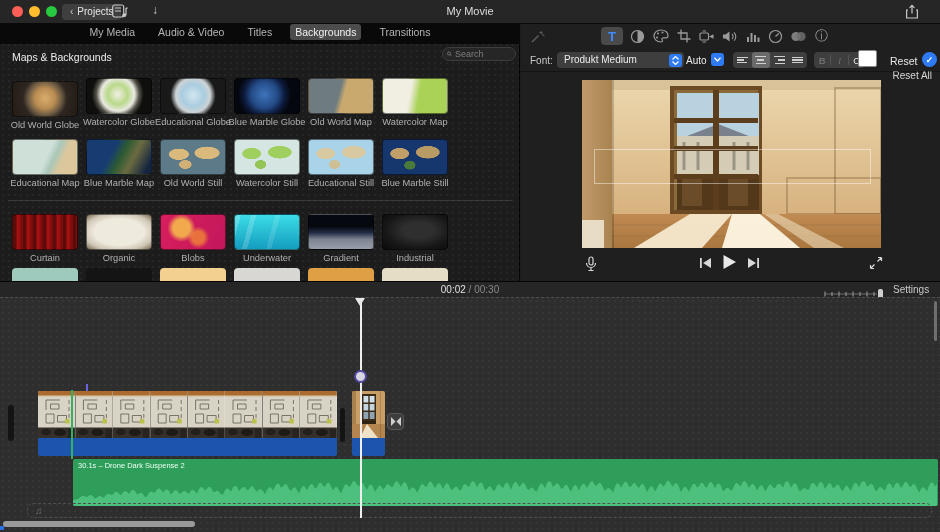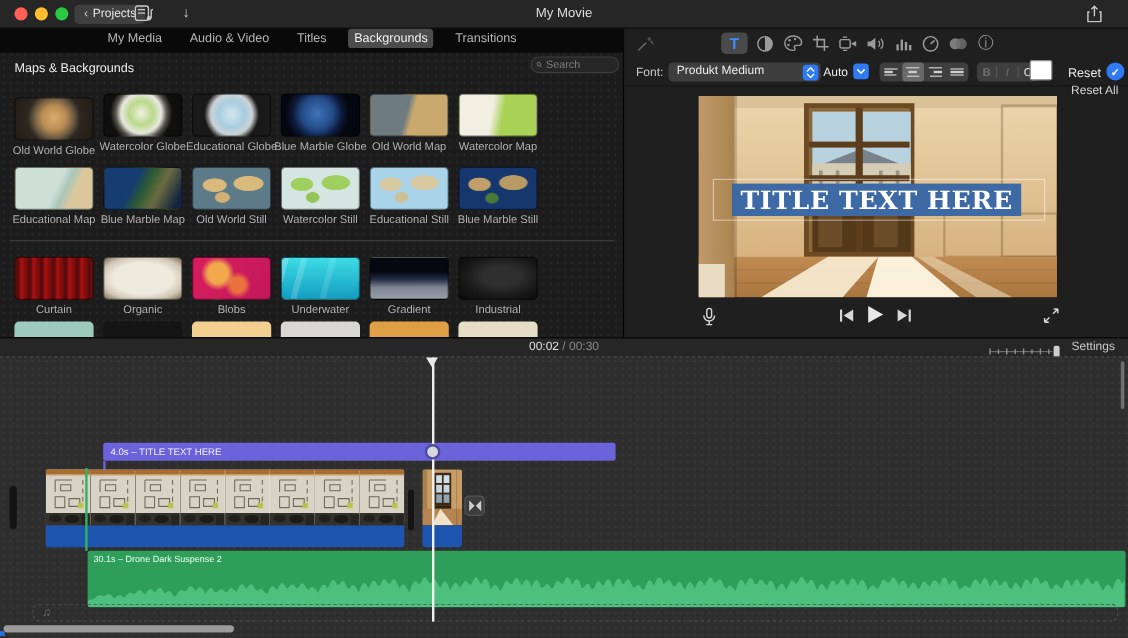--- a/index.html
+++ b/index.html
@@ -434,23 +434,20 @@
         <rect x="0" y="134" width="299" height="34" fill="url(#floorg)"></rect>
         <path d="M0,145 h299 M0,156 h299" stroke="rgba(0,0,0,0.08)" stroke-width="1"></path>
         <polygon points="108,134 150,134 120,168 52,168" fill="#f7ecd2" opacity="0.92"></polygon>
         <polygon points="150,134 178,134 218,168 140,168" fill="#fdf6e3" opacity="0.95"></polygon>
         <polygon points="182,134 196,134 262,168 232,168" fill="#f2e4c5" opacity="0.55"></polygon>
         <rect x="0" y="0" width="30" height="168" fill="url(#colg)"></rect>
         <rect x="30" y="0" width="2" height="168" fill="rgba(0,0,0,0.18)"></rect>
         <rect x="0" y="140" width="22" height="28" fill="#e8dcc4"></rect>
       </svg>
       <div id="title-selection"></div>
-      <div id="title-band">
-          <span>TITLE TEXT HERE</span>
-        </div>
     </div>
 
     <div id="playback-bar">
       <span id="mic-btn">
         <svg width="12" height="17" viewBox="0 0 12 17">
             <rect x="4" y="1" width="4" height="8" rx="2" fill="none" stroke="#d8d8d8" stroke-width="1.2"></rect>
             <path d="M1.5,7 a4.5,4.5 0 0 0 9,0 M6,11.5 V14 M3.5,14.5 h5" fill="none" stroke="#d8d8d8" stroke-width="1.2"></path>
           </svg>
       </span>
       <div id="transport">
@@ -485,21 +482,20 @@
       <svg width="64" height="10" viewBox="0 0 64 10">
           <path d="M3,5 h52" stroke="#6a6a6a" stroke-width="1"></path>
           <path d="M3,2.5 v5 M10,3 v4 M17,2.5 v5 M24,3 v4 M31,2.5 v5 M38,3 v4 M45,2.5 v5 M52,3 v4" stroke="#8f8f8f" stroke-width="1.2"></path>
           <rect x="56" y="0" width="5" height="10" rx="2" fill="#cfcfcf"></rect>
         </svg>
     </span>
     <span id="settings-label">Settings</span>
   </div>
 
   <div id="timeline">
-    <div id="title-clip">4.0s – TITLE TEXT HERE</div>
     <div id="purple-connector"></div>
     <div id="green-connector"></div>
 
     <div class="trim-handle" id="trim-left"></div>
     <div id="filmstrip"><svg width="299" height="47" id="filmstrip-svg">
           <use href="#plan" x="0.0" width="37.4" height="47"></use>
           <use href="#plan" x="37.4" width="37.4" height="47"></use>
           <use href="#plan" x="74.8" width="37.4" height="47"></use>
           <use href="#plan" x="112.2" width="37.4" height="47"></use>
           <use href="#plan" x="149.6" width="37.4" height="47"></use>

